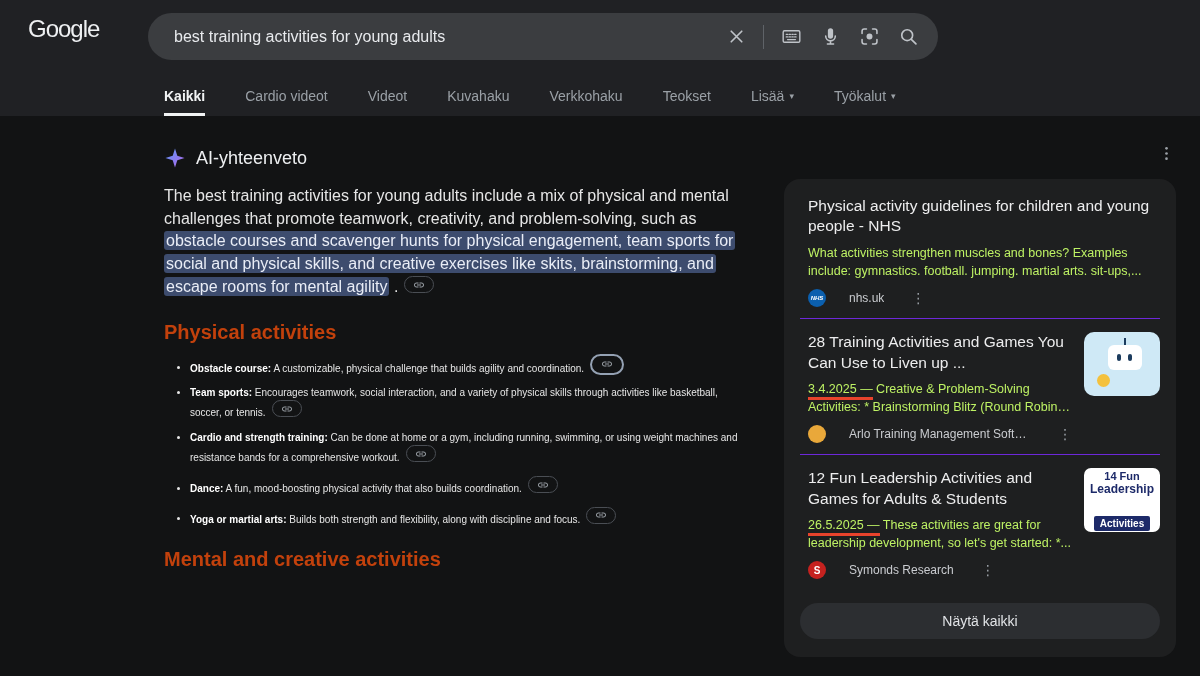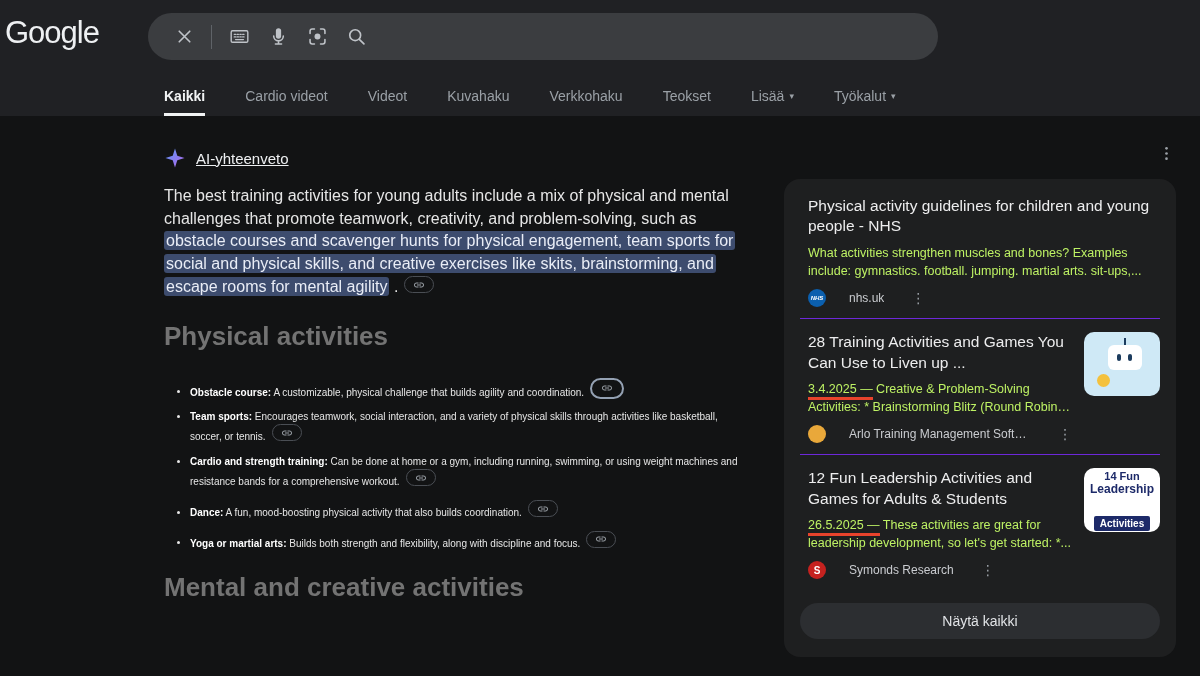--- a/index.html
+++ b/index.html
@@ -6,22 +6,22 @@
   html,body { margin:0; padding:0; }
   body {
     width:1200px; height:676px; overflow:hidden;
     background:#121314; color:#e3e3e3;
     font-family:"Liberation Sans", sans-serif;
   }
 
   
   header { position:relative; height:116px; background:#202124; }
   .logo {
-    position:absolute; left:5px; top:15px;
-    font-size:31px; font-weight:500; letter-spacing:-1px; color:#eef0f2; cursor:pointer;
+    position:absolute; left:28px; top:15px;
+    font-size:24px; font-weight:500; letter-spacing:-1px; color:#eef0f2; cursor:pointer;
   }
   .searchbar {
     position:absolute; left:148px; top:13px; width:790px; height:47px;
     background:#3b3d40; border-radius:26px;
     display:flex; align-items:center; padding:0 18px 0 24px;
   }
   .query {
     flex:1; min-width:0; background:transparent; border:none; outline:none;
     color:#e8eaed; font-size:16px; font-family:inherit;
   }
@@ -38,32 +38,32 @@
   .tab.active { color:#f1f3f4; font-weight:700; border-bottom:3px solid #f1f3f4; padding-bottom:9px; }
   .caret { font-size:9px; line-height:1; }
 
   
   .page { position:relative; height:560px; }
 
   main { position:absolute; left:164px; top:31px; width:585px; }
 
   .ai-head { display:flex; align-items:center; gap:10px; margin-bottom:15px; }
   .ai-head svg { width:22px; height:22px; display:block; }
-  .ai-label { font-size:15px; font-weight:500; color:#edeff1;text-decoration:underline; }
+  .ai-label { font-size:18px; font-weight:500; color:#edeff1; }
 
   .ai-menu { position:absolute; right:24px; top:28px; color:#9aa0a6; cursor:pointer; }
   .ai-menu svg { width:19px; height:19px; display:block; }
 
   .ai-text { margin:16px 0 4px; font-size:16px; line-height:1.42; color:#e6e6e6; }
   .hl {
     background:#3d4c6e; color:#e9edf6; border-radius:3px; padding:1px 2px;
     -webkit-box-decoration-break:clone; box-decoration-break:clone;
   }
 
-  .section-heading { margin:22px 0 26px; font-size:26px; font-weight:700; color:#737373; }
+  .section-heading { margin:22px 0 10px; font-size:20px; font-weight:700; color:#c2410c; }
 
   ul.ai-list { margin:0; padding-left:26px; }
   ul.ai-list li { margin:0 0 11px; line-height:1.42; font-size:10px; color:#e6e6e6; }
   ul.ai-list li::marker { color:#e6e6e6; }
   ul.ai-list b { color:#ffffff; font-weight:700; }
 
   .chip {
     display:inline-flex; align-items:center; justify-content:center;
     width:30px; height:17px; border:1px solid #4a4e54; border-radius:10px;
     margin-left:6px; color:#9aa0a6; vertical-align:1px; cursor:pointer;
@@ -101,38 +101,39 @@
   .fav-sym  { background:#c5221f; font-size:10px; }
 
   .thumb { width:76px; height:64px; border-radius:10px; flex:none; overflow:hidden; position:relative; cursor:pointer; }
   .thumb-robot { background:#cfe9f6; }
   .rb-body { position:absolute; left:24px; top:13px; width:34px; height:25px; background:#ffffff; border-radius:6px; }
   .rb-eye  { position:absolute; width:4px; height:7px; background:#1c3c5e; border-radius:2px; top:9px; }
   .rb-eye.e1 { left:9px; } .rb-eye.e2 { left:20px; }
   .rb-ant  { position:absolute; left:40px; top:6px; width:2px; height:8px; background:#1c3c5e; }
   .rb-ball { position:absolute; left:13px; bottom:9px; width:13px; height:13px; background:#f4c13d; border-radius:50%; }
 
-  .thumb-lead { background:#ffffff; display:flex; flex-direction:column; align-items:center; justify-content:center; gap:1px; }
+  .thumb-lead { background:#ffffff; display:flex; flex-direction:column; align-items:center; justify-content:center; gap:1px;border-radius:7px; }
   .tl1 { color:#1d2a69; font-weight:700; font-size:11px; line-height:1.15; }
   .tl2 { color:#1d2a69; font-weight:700; font-size:12px; line-height:1.15; }
   .tl3 { background:#1d2a69; color:#ffffff; font-weight:700; font-size:10px; padding:2px 6px; border-radius:2px; margin-top:18px; }
 
   .show-all {
     display:block; width:100%; height:36px; margin-top:13px;
     border:none; border-radius:18px; background:#2c2e31; color:#e1e3e6;
     font-size:14px; font-family:inherit; cursor:pointer;
   }
 </style>
 </head>
 <body>
 
 <header>
   <div class="logo">Google</div>
 
   <div class="searchbar">
+    <input class="query" value="best training activities for young adults" style="">
     <div class="sb-icons">
       <span class="sbi">
         <svg viewBox="0 0 24 24">
             <path d="M6 6l12 12M18 6L6 18" stroke="currentColor" stroke-width="1.9" stroke-linecap="round" fill="none"></path>
           </svg>
       </span>
       <span class="vdiv"></span>
       <span class="sbi">
         <svg viewBox="0 0 24 24">
             <rect x="2.5" y="5.5" width="19" height="13" rx="1.5" fill="none" stroke="currentColor" stroke-width="1.6"></rect>

